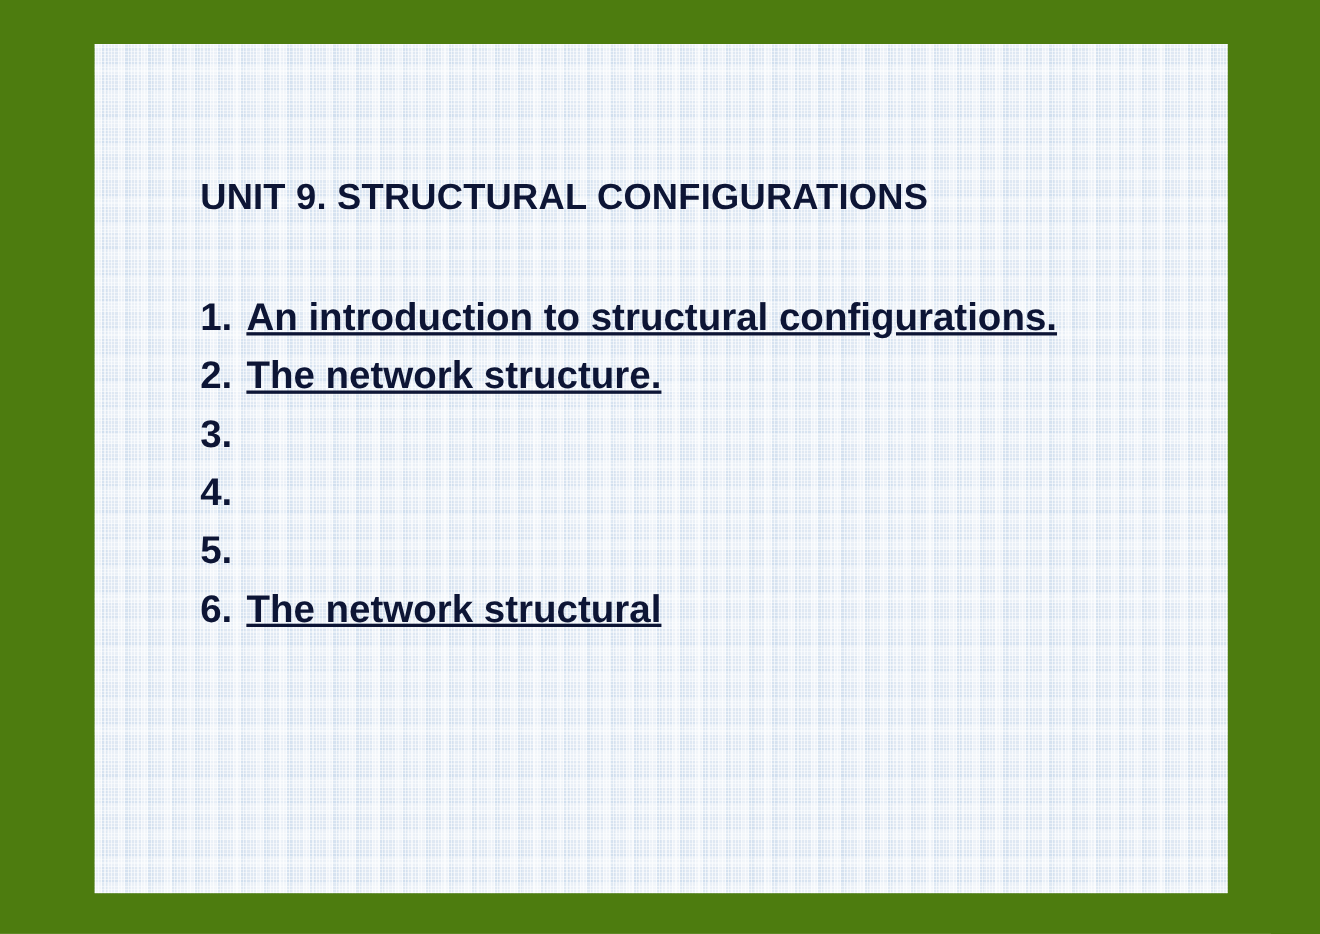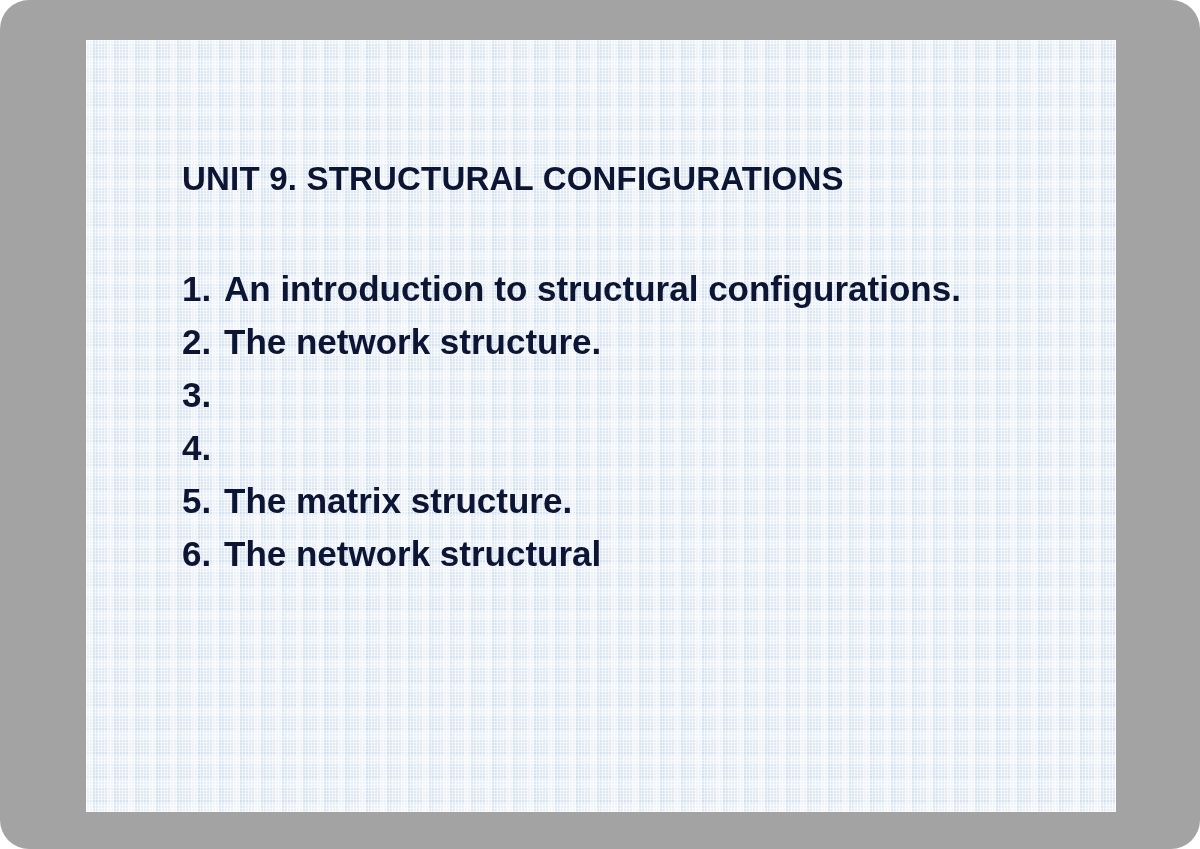--- a/index.html
+++ b/index.html
@@ -11,22 +11,21 @@
     width: 1200px;
     height: 849px;
     overflow: hidden;
     font-family: "Liberation Sans", sans-serif;
   }
 
   #page-root {
     position: relative;
     width: 1200px;
     height: 849px;
-    background: #a3a3a3;
-    border-radius: 29px;
+    background: #4d7c0f;
   }
 
   
   .slide {
     position: absolute;
     left: 86px;
     top: 40px;
     width: 1030px;
     height: 772px;
     background-color: #dfe8f3;
@@ -103,20 +102,21 @@
     color: #0d1535;
     white-space: nowrap;
   }
   .agenda-num {
     display: inline-block;
     width: 42px;
     flex: 0 0 42px;
   }
   .agenda-text {
     display: inline-block;
+    text-decoration: underline;
   }
 </style>
 </head>
 <body>
 
 <div id="page-root">
 
   <div class="slide">
 
     <div class="slide-texture"></div>
@@ -140,21 +140,20 @@
         <li class="agenda-item">
           <span class="agenda-num">3.</span>
         </li>
 
         <li class="agenda-item">
           <span class="agenda-num">4.</span>
         </li>
 
         <li class="agenda-item">
           <span class="agenda-num">5.</span>
-          <span class="agenda-text">The matrix structure.</span>
         </li>
 
         <li class="agenda-item">
           <span class="agenda-num">6.</span>
           <span class="agenda-text">The network structural</span>
         </li>
 
       </ol>
 
     </div>

